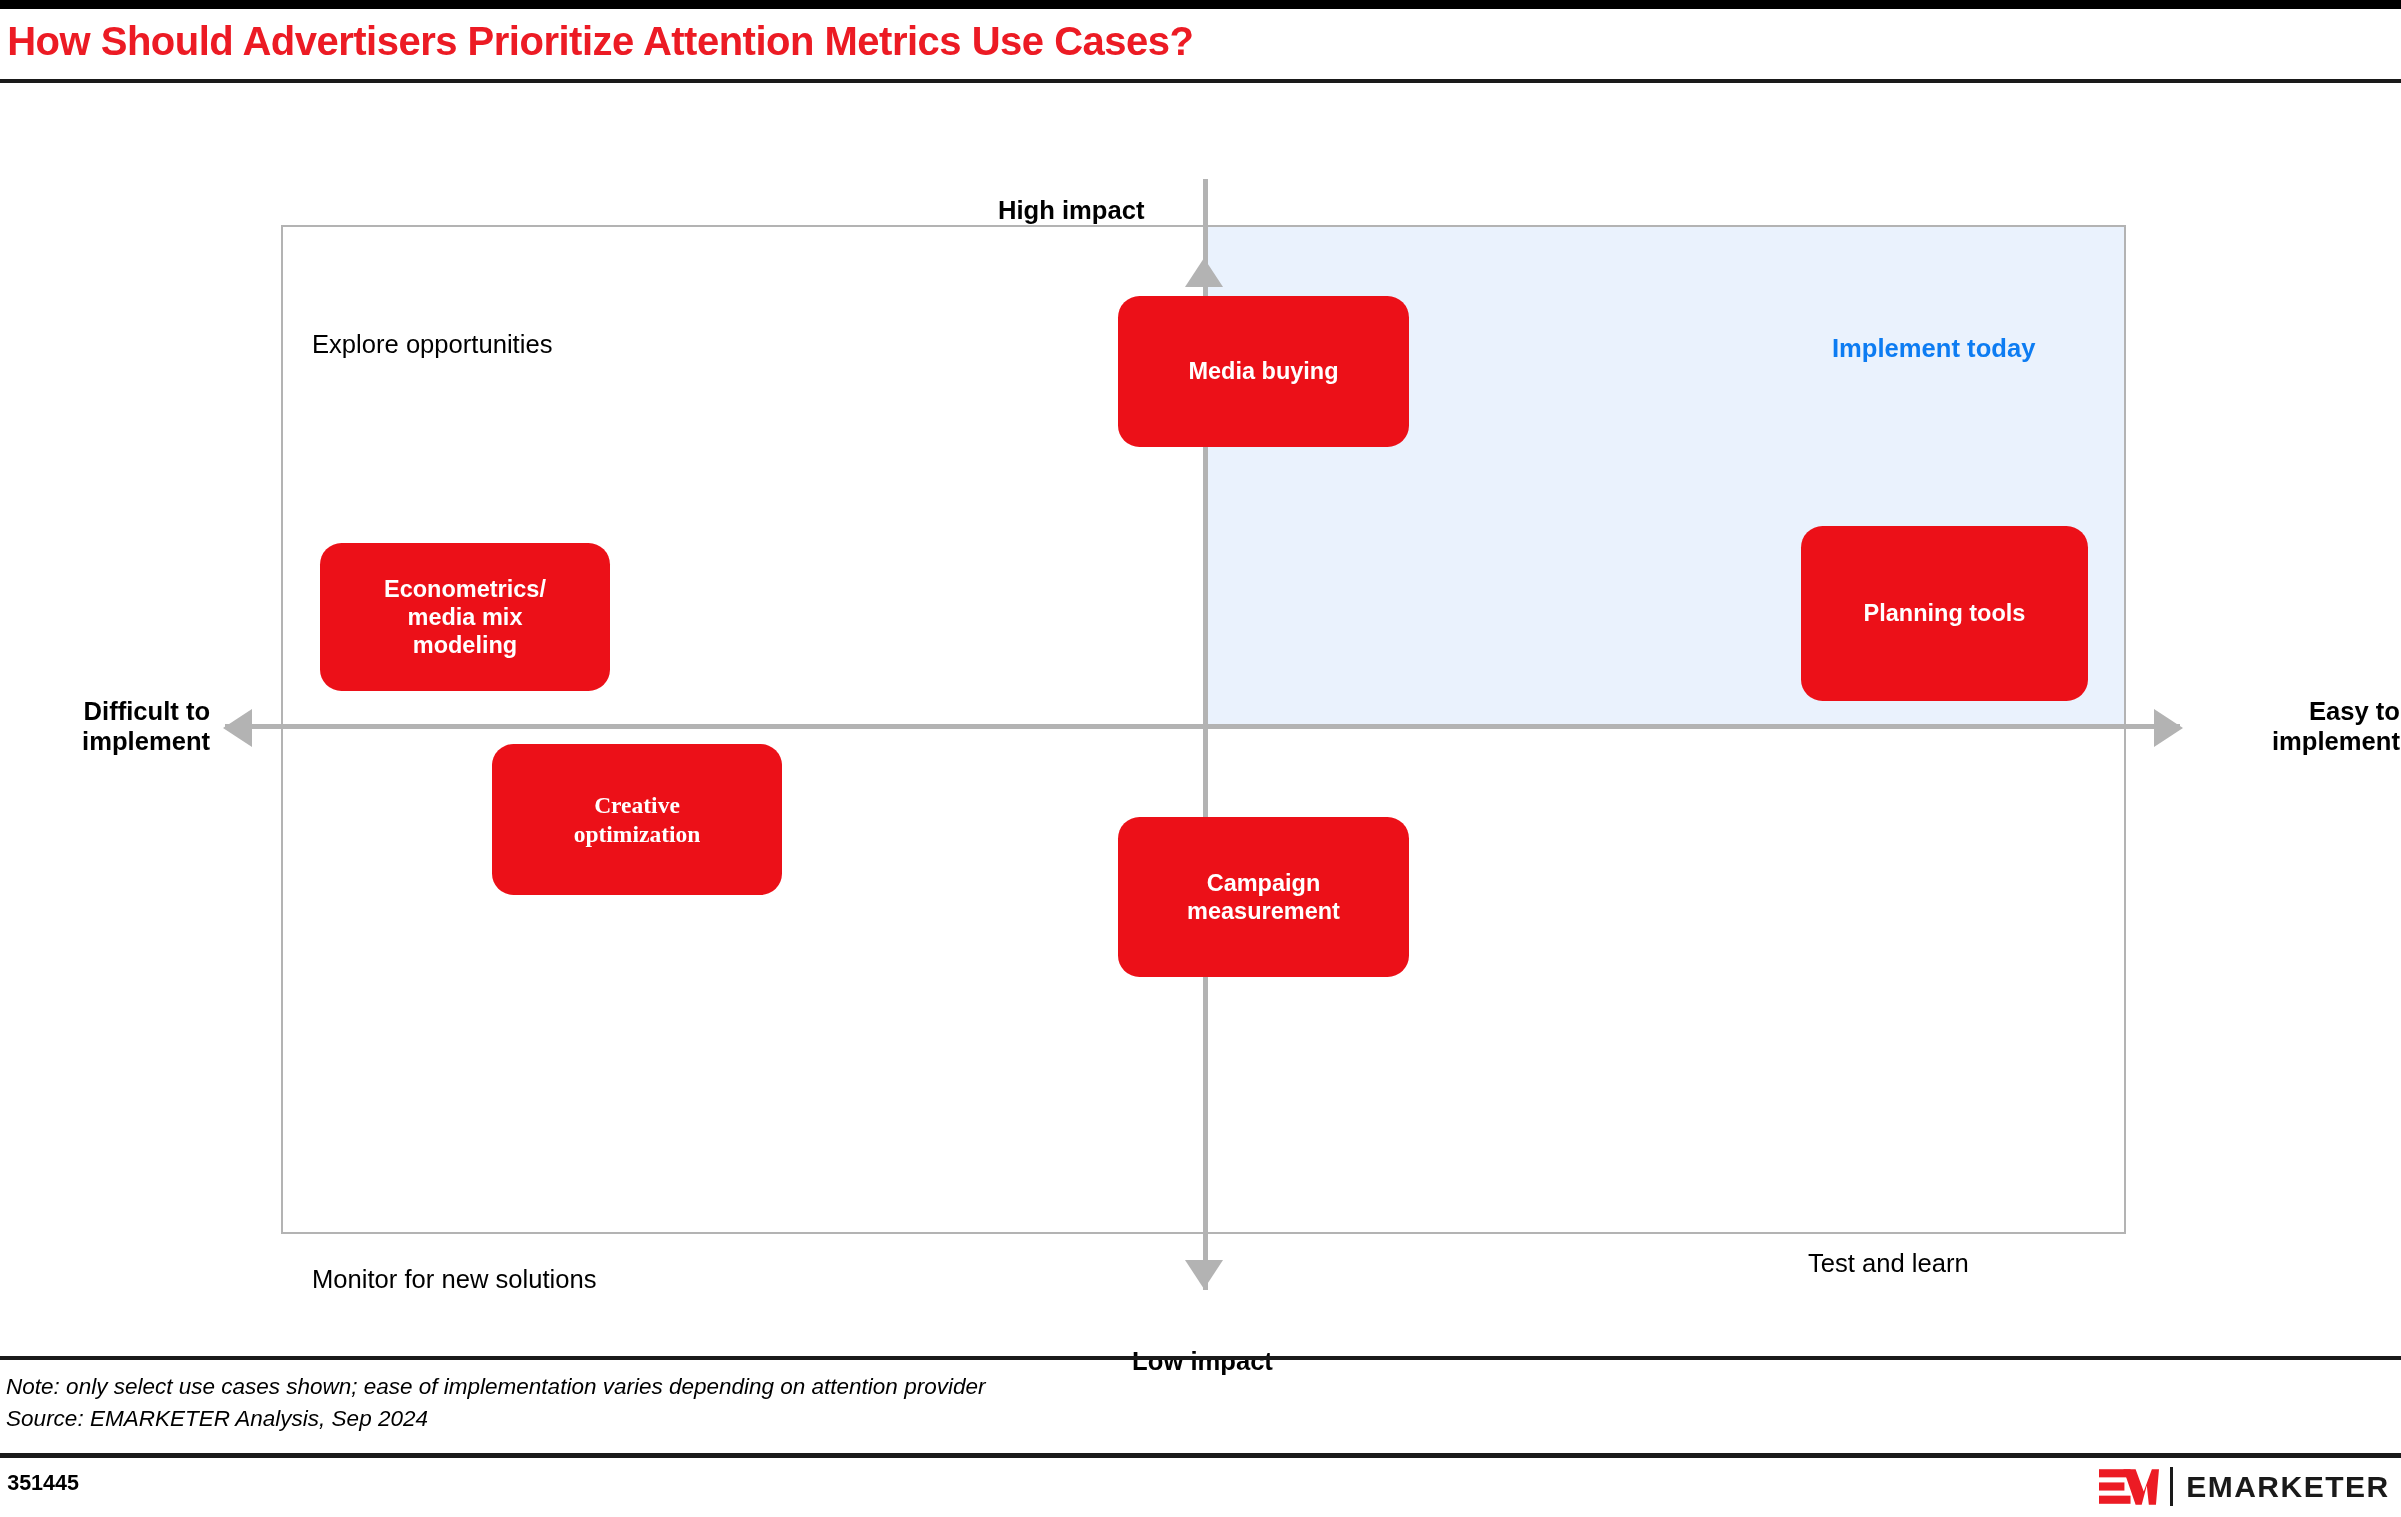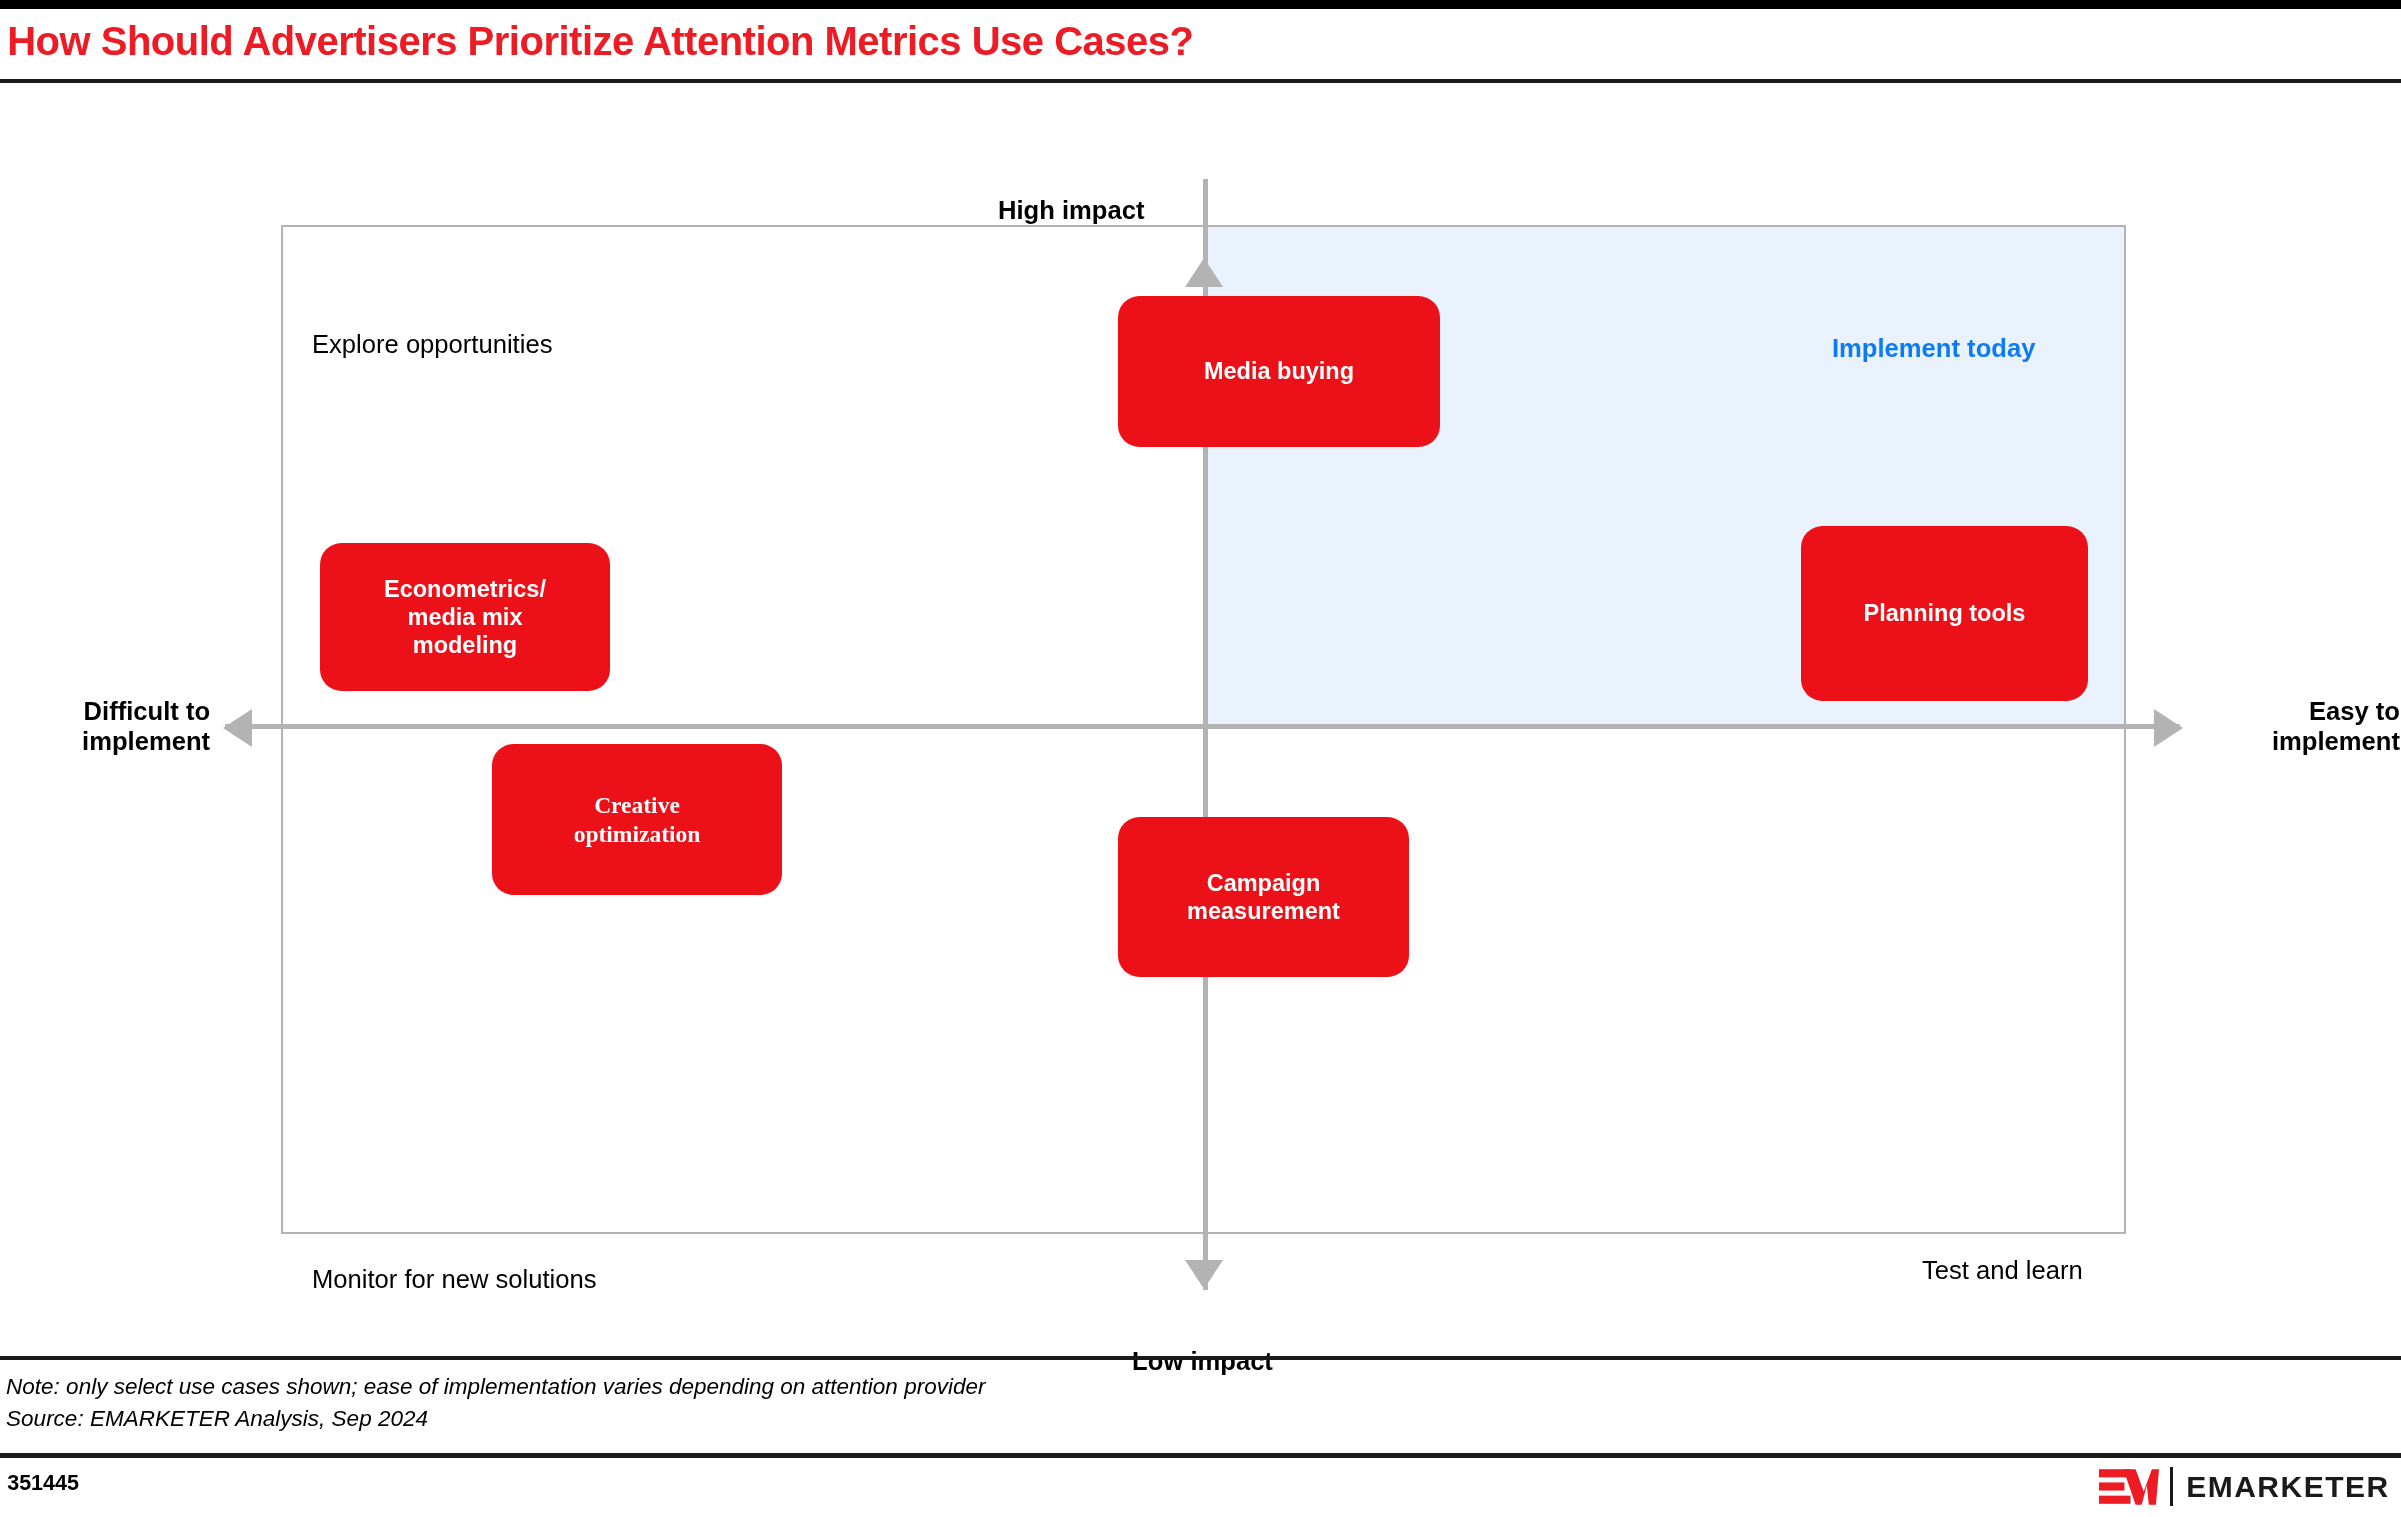--- a/index.html
+++ b/index.html
@@ -83,21 +83,21 @@
   .lbl-difficult{left:5.1px;top:614px;width:205px;text-align:right;}
   .lbl-easy{left:2216px;top:614px;width:184px;text-align:right;}
 
   
   .quad-caption{
     position:absolute;font-size:25.6px;color:#000000;font-weight:normal;white-space:nowrap;
   }
   .quad-tl{left:312px;top:248px;}
   .quad-tr{left:1832px;top:252px;color:#0d7cf2;font-weight:bold;}
   .quad-bl{left:312px;top:1167px;margin-top:16px;}
-  .quad-br{left:1922px;top:1167px;margin-top:7px;}
+  .quad-br{left:1808px;top:1167px;}
 
   
   .item-box{
     position:absolute;background:#ec1018;border-radius:21.5px;
     display:flex;align-items:center;justify-content:center;
     color:#ffffff;font-size:23.5px;font-weight:bold;line-height:1.20;text-align:center;
     box-sizing:border-box;padding:3.1px 7.2px;
   }
 
   
@@ -155,21 +155,21 @@
   <div class="axis-label lbl-easy">
     <div>Easy to</div>
     <div>implement</div>
   </div>
 
   <div class="quad-caption quad-tl">Explore opportunities</div>
   <div class="quad-caption quad-tr">Implement today</div>
   <div class="quad-caption quad-bl">Monitor for new solutions</div>
   <div class="quad-caption quad-br">Test and learn</div>
 
-  <div class="item-box" style="left:1118px;top:214px;width:322px;height:151px;">
+  <div class="item-box" style="left:1118px;top:214px;width:291px;height:151px;">
     <div>
       <div>Media buying</div>
     </div>
   </div>
 
   <div class="item-box" style="left:320px;top:461px;width:290px;height:148px;">
     <div>
       <div>Econometrics/</div>
       <div>media mix</div>
       <div>modeling</div>

